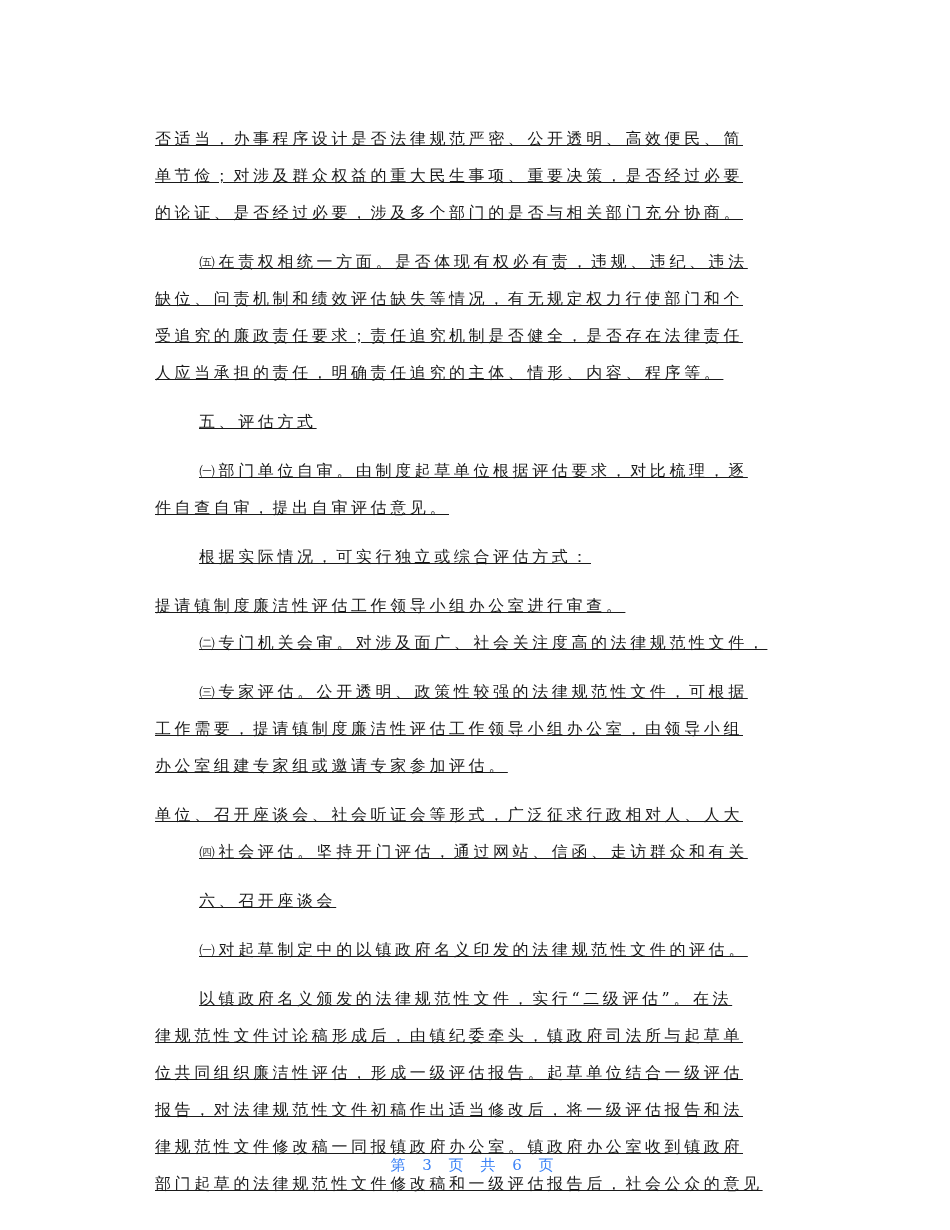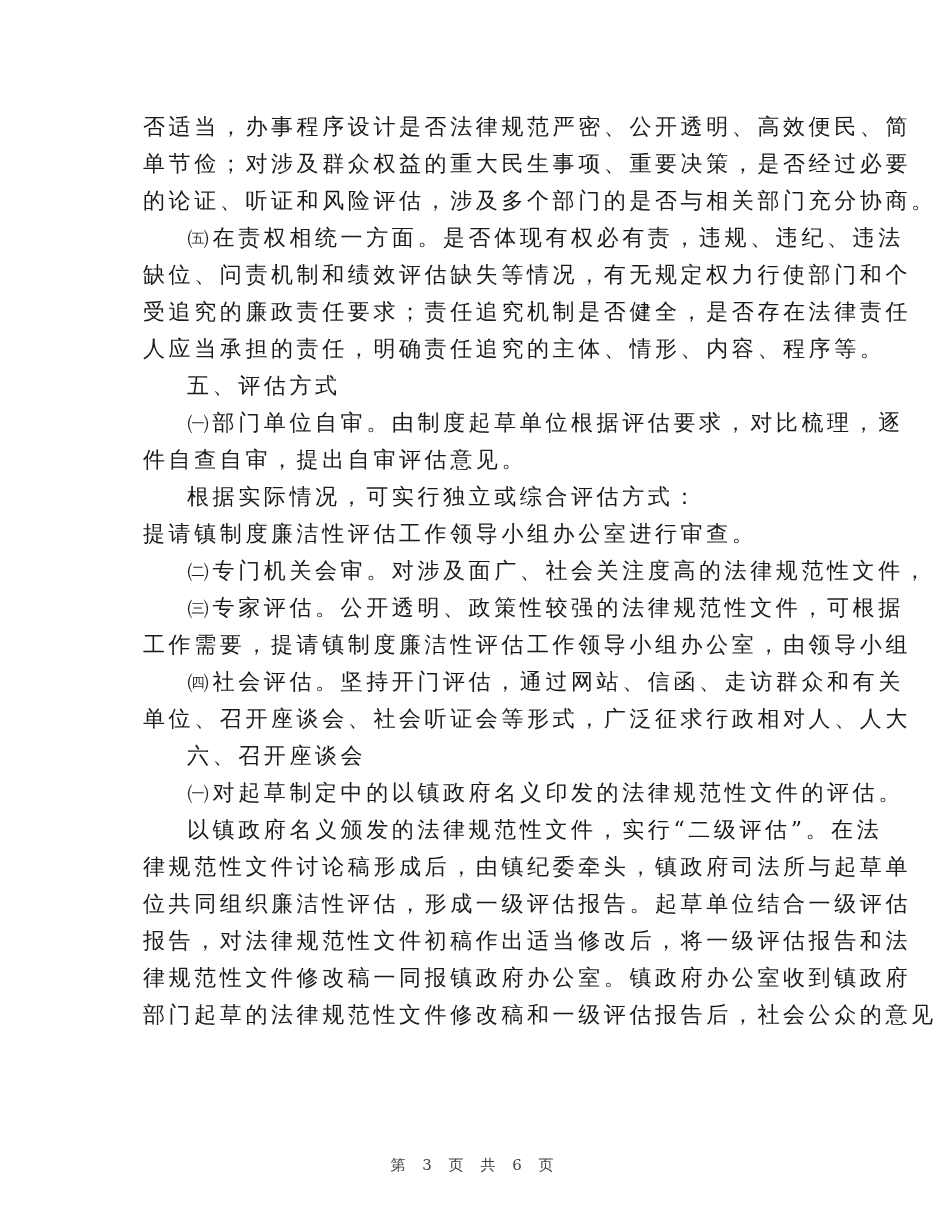--- a/index.html
+++ b/index.html
@@ -22,56 +22,57 @@
       height: 1230px;
       background: #ffffff;
     }
     .content {
       position: absolute;
       left: 143px;
       top: 108px;
       width: 664px;
     }
     .para {
-      margin: 0;
-      font-size: 22px;
+      margin: 12px;
+      font-size: 16px;
       line-height: 37px;
       letter-spacing: 3.6px;
       text-align: justify;
       text-justify: inter-character;
       word-break: break-all;
       white-space: normal;
+      text-decoration: underline;
     }
     .line {
       display: block;
       height: 37px;
       white-space: nowrap;
       overflow: visible;
     }
     .footer {
       position: absolute;
       left: 0;
       top: 1156px;
       width: 950px;
       text-align: center;
       font-size: 15px;
       letter-spacing: 6px;
-      color: #404040;
+      color: #3b82f6;
     }
   </style>
 </head>
 <body>
 
 <div class="page">
   <div class="content">
 
     <div class="para">
       <span class="line">否适当，办事程序设计是否法律规范严密、公开透明、高效便民、简</span>
       <span class="line">单节俭；对涉及群众权益的重大民生事项、重要决策，是否经过必要</span>
-      <span class="line">的论证、听证和风险评估，涉及多个部门的是否与相关部门充分协商。</span>
+      <span class="line">的论证、是否经过必要，涉及多个部门的是否与相关部门充分协商。</span>
     </div>
 
     <div class="para">
       <span class="line" style="padding-left:44px">㈤在责权相统一方面。是否体现有权必有责，违规、违纪、违法</span>
       <span class="line">缺位、问责机制和绩效评估缺失等情况，有无规定权力行使部门和个</span>
       <span class="line">受追究的廉政责任要求；责任追究机制是否健全，是否存在法律责任</span>
       <span class="line">人应当承担的责任，明确责任追究的主体、情形、内容、程序等。</span>
     </div>
 
     <div class="para">
@@ -88,25 +89,26 @@
     </div>
 
     <div class="para">
       <span class="line">提请镇制度廉洁性评估工作领导小组办公室进行审查。</span>
       <span class="line" style="padding-left:44px">㈡专门机关会审。对涉及面广、社会关注度高的法律规范性文件，</span>
     </div>
 
     <div class="para">
       <span class="line" style="padding-left:44px">㈢专家评估。公开透明、政策性较强的法律规范性文件，可根据</span>
       <span class="line">工作需要，提请镇制度廉洁性评估工作领导小组办公室，由领导小组</span>
+      <span class="line">办公室组建专家组或邀请专家参加评估。</span>
     </div>
 
     <div class="para">
+      <span class="line">单位、召开座谈会、社会听证会等形式，广泛征求行政相对人、人大</span>
       <span class="line" style="padding-left:44px">㈣社会评估。坚持开门评估，通过网站、信函、走访群众和有关</span>
-      <span class="line">单位、召开座谈会、社会听证会等形式，广泛征求行政相对人、人大</span>
     </div>
 
     <div class="para">
       <span class="line" style="padding-left:44px">六、召开座谈会</span>
     </div>
 
     <div class="para">
       <span class="line" style="padding-left:44px">㈠对起草制定中的以镇政府名义印发的法律规范性文件的评估。</span>
     </div>
 

